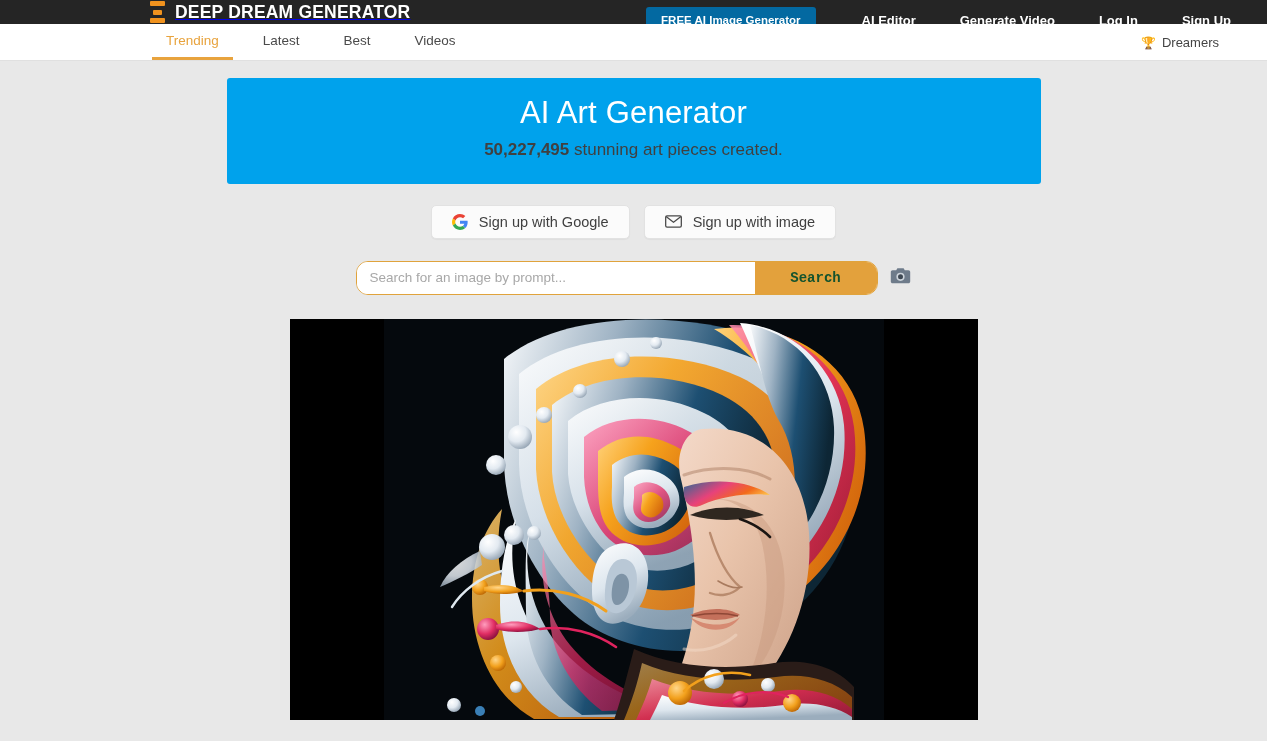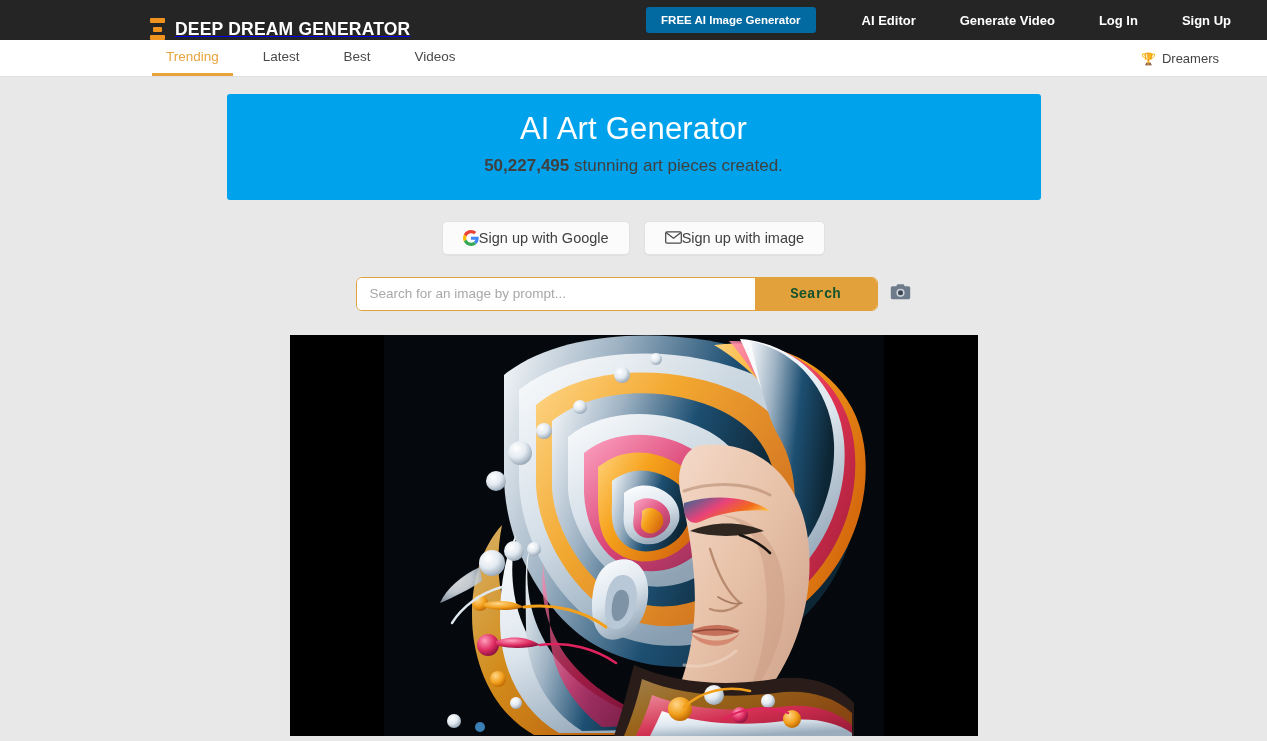--- a/index.html
+++ b/index.html
@@ -12,24 +12,24 @@
 
   body {
     font-family: "Liberation Sans", sans-serif;
     background: #e8e8e8;
     color: #333;
     -webkit-font-smoothing: antialiased;
   }
 
   
   .topbar {
-    height: 40px;
+    height: 24px;
     background: #252525;
     display: flex;
-    align-items: flex-end;
+    align-items: center;
     position: relative;
   }
 
   .brand {
     display: flex;
     align-items: center;
     gap: 10px;
     margin-left: 150px;
   }
 
@@ -179,20 +179,21 @@
     margin-top: 21px;
   }
   .signup-btn {
     background: #fbfbfb;
     border: 1px solid #e2e2e2;
     border-radius: 5px;
     height: 34px;
     padding: 0 20px;
     display: flex;
     align-items: center;
+    gap: 11px;
     font-size: 14.5px;
     color: #3f3f3f;
     cursor: pointer;
     font-family: "Liberation Sans", sans-serif;
     box-shadow: 0 1px 1px rgba(0,0,0,0.04);
     white-space: nowrap;
   }
 
   .g-logo { width: 16px; height: 16px; display: block; }
   .mail-icon { width: 17px; height: 13px; display: block; }
@@ -203,21 +204,21 @@
     justify-content: center;
     align-items: center;
     margin-top: 22px;
     gap: 12px;
   }
   .search-box {
     display: flex;
     width: 522px;
     height: 34px;
     border: 1px solid #e0a33c;
-    border-radius: 6px;
+    border-radius: 12px;
     overflow: hidden;
     background: #fff;
   }
   .search-input {
     flex: 1;
     border: none;
     outline: none;
     padding: 0 13px;
     font-size: 13.5px;
     color: #444;

